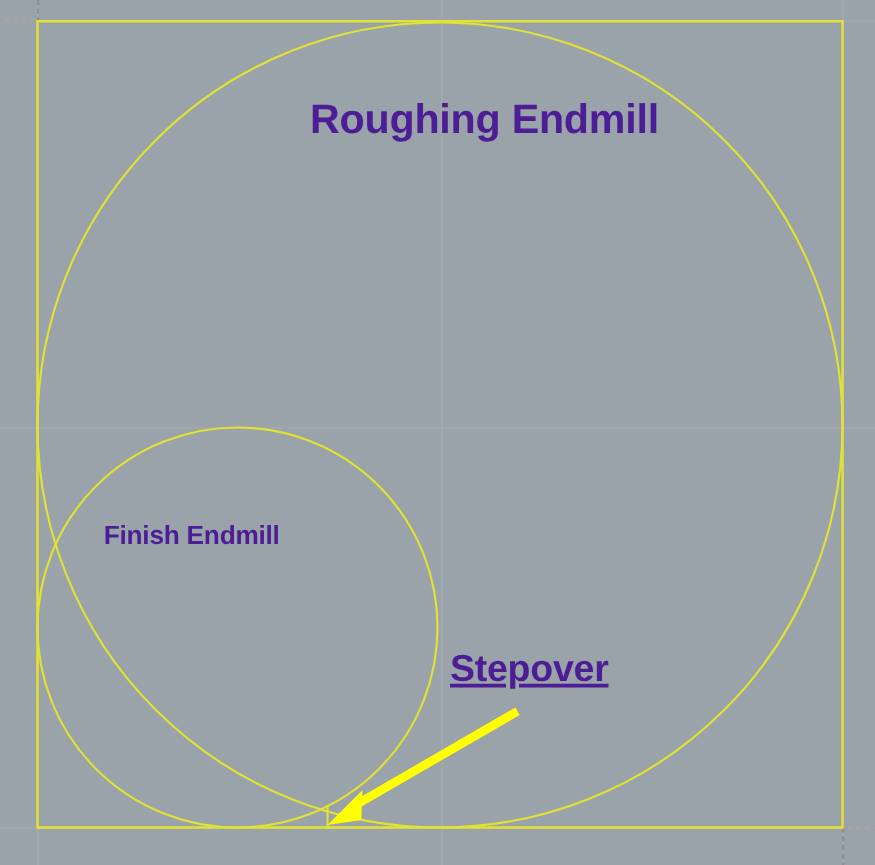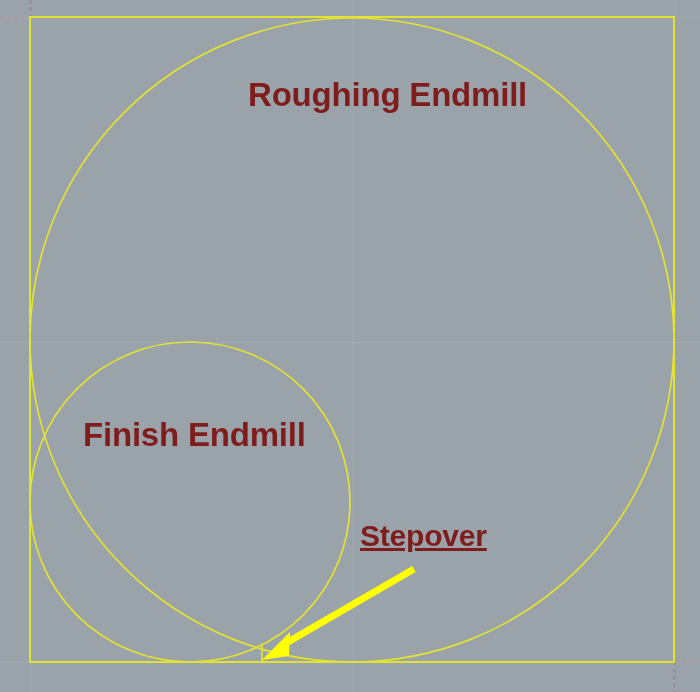--- a/index.html
+++ b/index.html
@@ -18,38 +18,38 @@
   #canvas {
     position: absolute;
     left: 0;
     top: 0;
     width: 700px;
     height: 692px;
     display: block;
   }
   .dia-label {
     position: absolute;
-    color: #7f1d1d;
+    color: #4c1d95;
     font-family: "Liberation Sans", sans-serif;
     font-weight: bold;
     white-space: nowrap;
     letter-spacing: -0.2px;
     line-height: 1;
     user-select: none;
     text-align: right;
   }
   #label-roughing {
     left: 248px;
     top: 78px;
     font-size: 33px;
   }
   #label-finish {
     left: 83px;
     top: 418px;
-    font-size: 33px;
+    font-size: 21px;
   }
   #label-stepover {
     left: 360px;
     top: 521px;
     font-size: 30px;
     text-decoration: underline;
   }
 </style>
 </head>
 <body>

